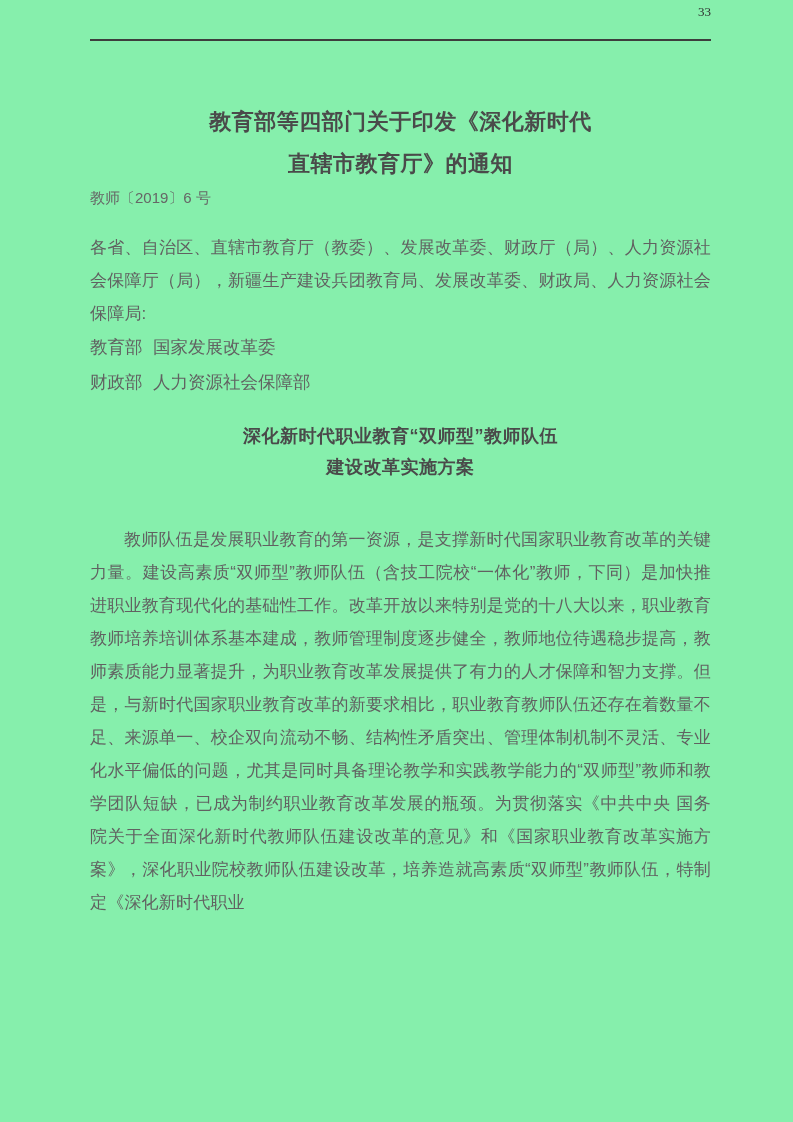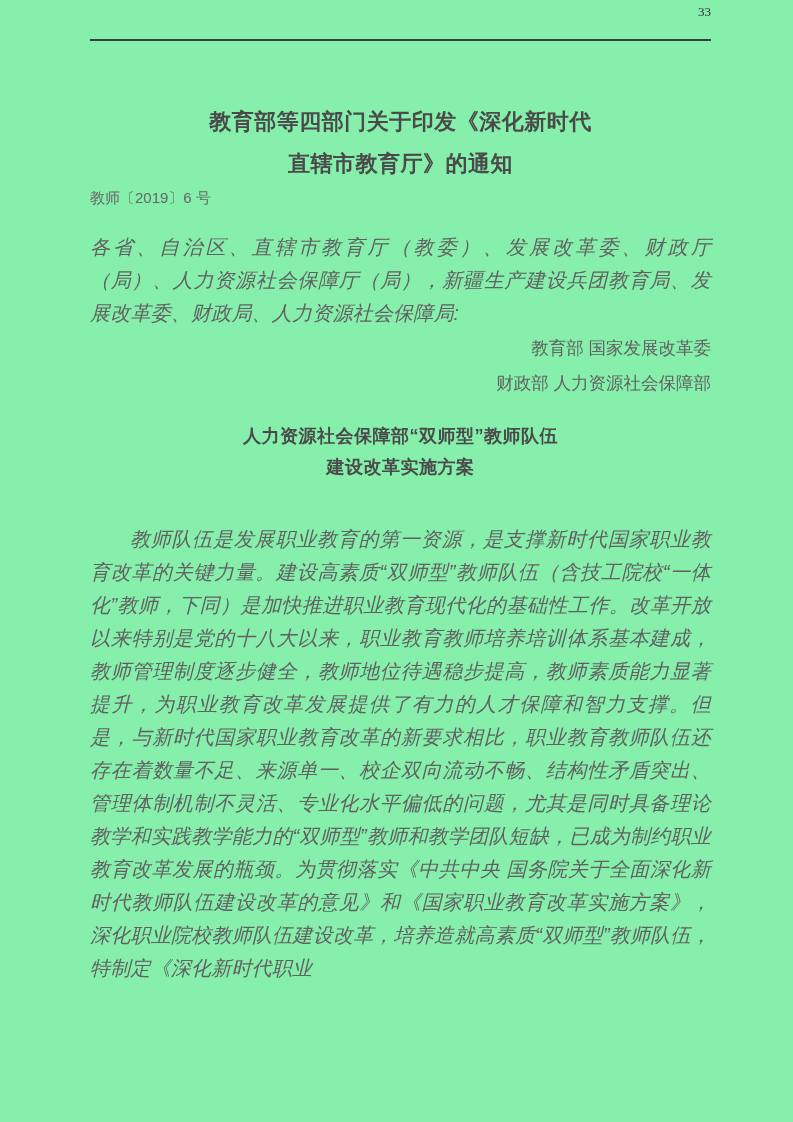--- a/index.html
+++ b/index.html
@@ -51,35 +51,34 @@
   .notice-title span { display: block; }
   .doc-number {
     margin-top: 0;
     font-size: 15px;
     line-height: 26px;
     text-align: left;
     color: #666666;
   }
   .body-text {
     margin: 0;
-    font-size: 20px;
+    font-size: 17px;
     line-height: 33px;
     color: #616161;
     text-align: justify;
     letter-spacing: 0.2px;
-    font-style: italic;
   }
   .addressee { margin-top: 20px; }
   .forward { margin-top: 24px; text-indent: 2em; }
   .signature {
     margin-top: 1px;
     font-size: 17.5px;
     line-height: 35px;
     color: #616161;
-    text-align: right;
+    font-family: Liberation Mono, monospace;
   }
   .plan-title {
     margin: 20px 0 0 0;
     font-size: 18px;
     line-height: 31px;
     font-weight: bold;
     text-align: center;
     color: #4a4a4a;
     letter-spacing: 0.5px;
   }
@@ -106,20 +105,20 @@
 
     <p class="body-text addressee">各省、自治区、直辖市教育厅（教委）、发展改革委、财政厅（局）、人力资源社会保障厅（局），新疆生产建设兵团教育局、发展改革委、财政局、人力资源社会保障局:</p>
 
 
     <div class="signature">
       <div>教育部 国家发展改革委</div>
       <div>财政部 人力资源社会保障部</div>
     </div>
 
     <h2 class="plan-title">
-      <span>人力资源社会保障部“双师型”教师队伍</span>
+      <span>深化新时代职业教育“双师型”教师队伍</span>
       <span>建设改革实施方案</span>
     </h2>
 
     <p class="body-text plan-paragraph">教师队伍是发展职业教育的第一资源，是支撑新时代国家职业教育改革的关键力量。建设高素质“双师型”教师队伍（含技工院校“一体化”教师，下同）是加快推进职业教育现代化的基础性工作。改革开放以来特别是党的十八大以来，职业教育教师培养培训体系基本建成，教师管理制度逐步健全，教师地位待遇稳步提高，教师素质能力显著提升，为职业教育改革发展提供了有力的人才保障和智力支撑。但是，与新时代国家职业教育改革的新要求相比，职业教育教师队伍还存在着数量不足、来源单一、校企双向流动不畅、结构性矛盾突出、管理体制机制不灵活、专业化水平偏低的问题，尤其是同时具备理论教学和实践教学能力的“双师型”教师和教学团队短缺，已成为制约职业教育改革发展的瓶颈。为贯彻落实《中共中央 国务院关于全面深化新时代教师队伍建设改革的意见》和《国家职业教育改革实施方案》，深化职业院校教师队伍建设改革，培养造就高素质“双师型”教师队伍，特制定《深化新时代职业</p>
 
   </div>
 </div>
 
 </body></html>

